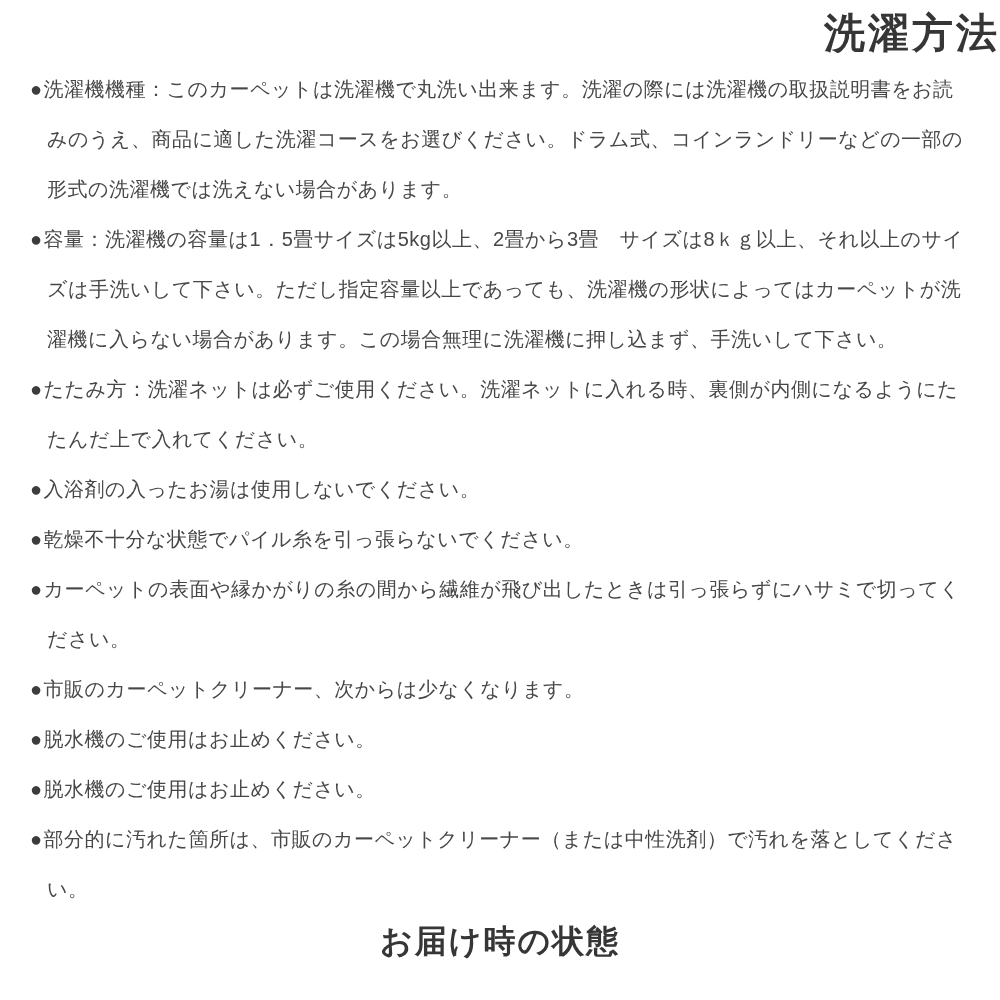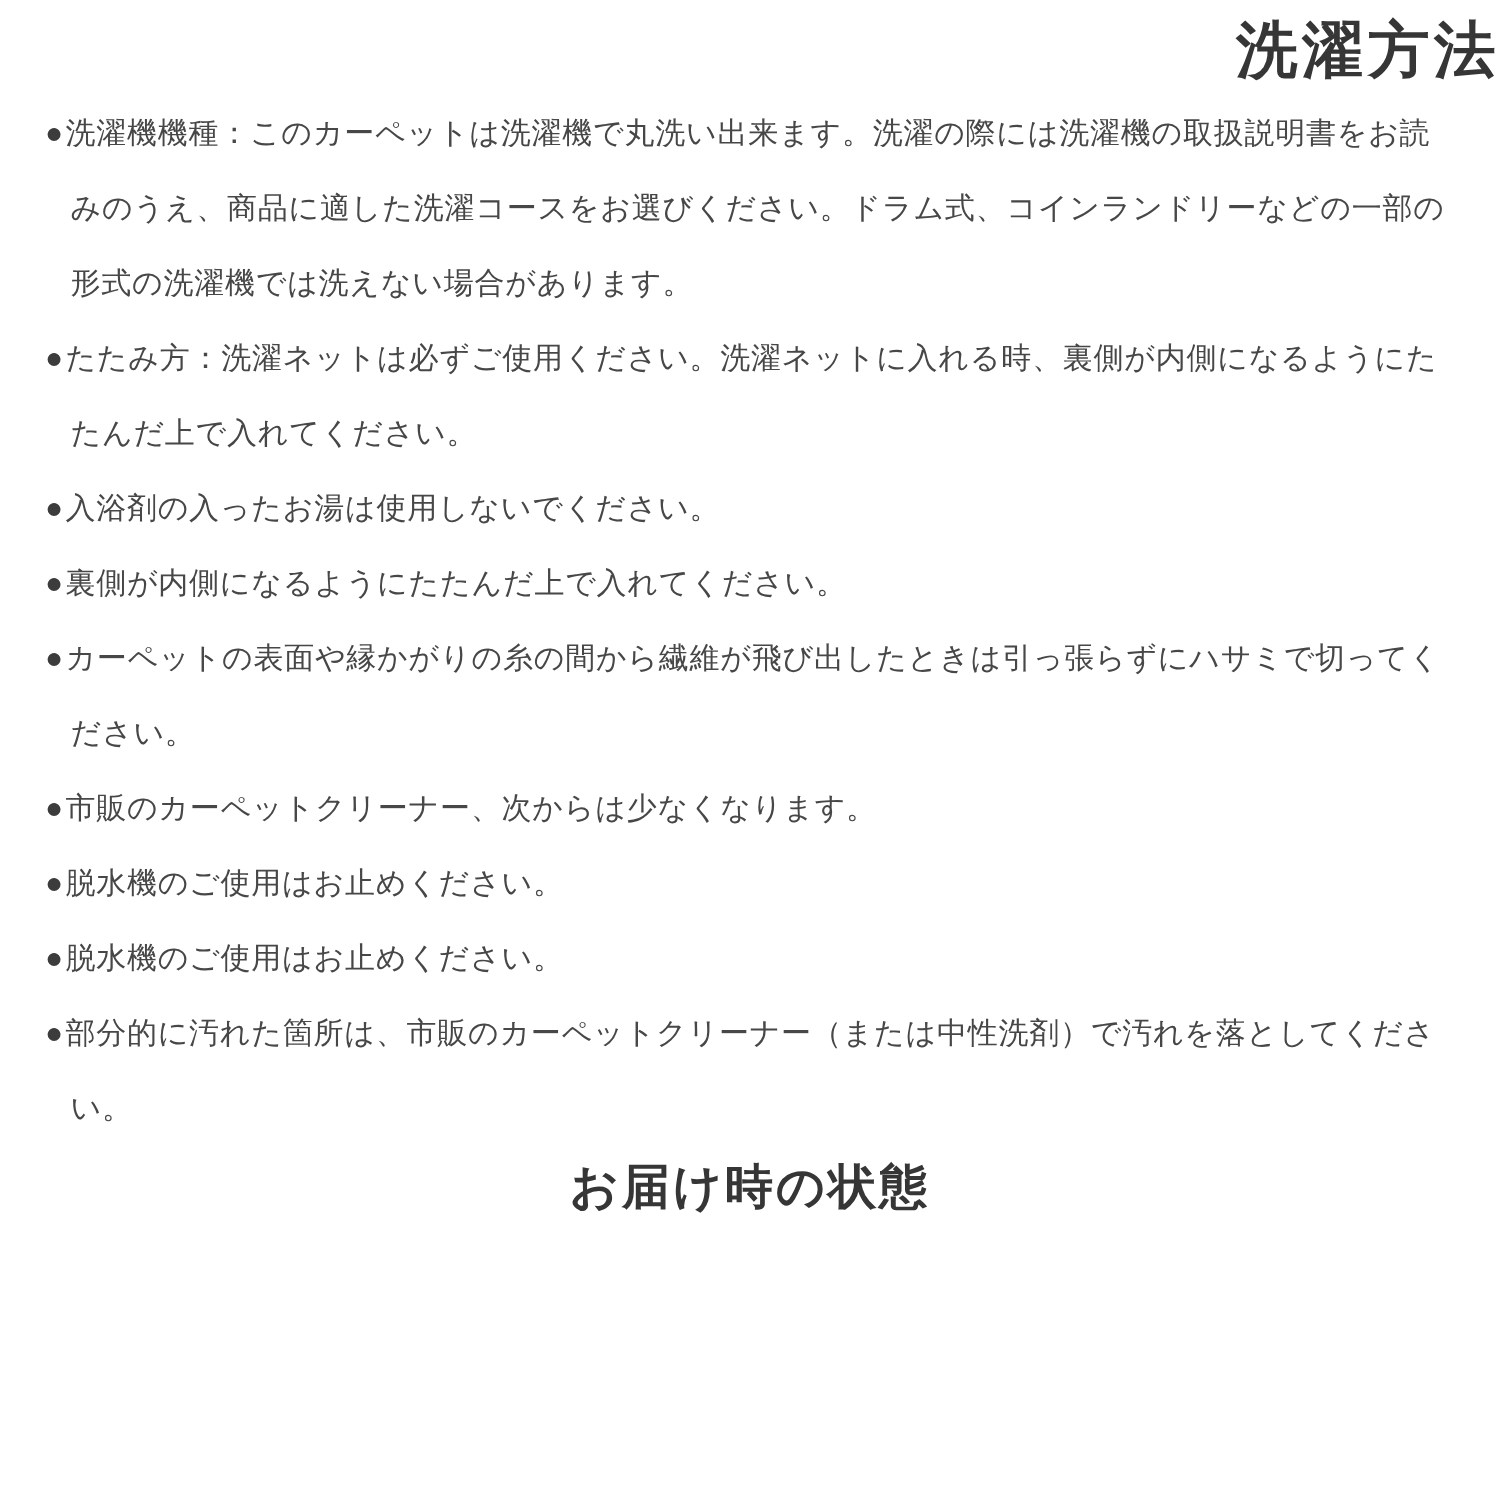--- a/index.html
+++ b/index.html
@@ -57,23 +57,24 @@
   }
 </style>
 </head>
 <body>
 
 <main class="doc">
   <h1 class="doc-title">洗濯方法</h1>
 
   <ul class="care-list" id="care-list">
       <li><span class="bullet">●</span><span>洗濯機機種：このカーペットは洗濯機で丸洗い出来ます。洗濯の際には洗濯機の取扱説明書をお読みのうえ、商品に適した洗濯コースをお選びください。ドラム式、コインランドリーなどの一部の形式の洗濯機では洗えない場合があります。</span></li>
+      <li><span class="bullet">●</span><span>容量：洗濯機の容量は1．5畳サイズは5kg以上、2畳から3畳　サイズは8ｋｇ以上、それ以上のサイズは手洗いして下さい。ただし指定容量以上であっても、洗濯機の形状によってはカーペットが洗濯機に入らない場合があります。この場合無理に洗濯機に押し込まず、手洗いして下さい。</span></li>
       <li><span class="bullet">●</span><span>たたみ方：洗濯ネットは必ずご使用ください。洗濯ネットに入れる時、裏側が内側になるようにたたんだ上で入れてください。</span></li>
       <li><span class="bullet">●</span><span>入浴剤の入ったお湯は使用しないでください。</span></li>
-      <li><span class="bullet">●</span><span>裏側が内側になるようにたたんだ上で入れてください。</span></li>
+      <li><span class="bullet">●</span><span>乾燥不十分な状態でパイル糸を引っ張らないでください。</span></li>
       <li><span class="bullet">●</span><span>カーペットの表面や縁かがりの糸の間から繊維が飛び出したときは引っ張らずにハサミで切ってください。</span></li>
       <li><span class="bullet">●</span><span>市販のカーペットクリーナー、次からは少なくなります。</span></li>
       <li><span class="bullet">●</span><span>脱水機のご使用はお止めください。</span></li>
       <li><span class="bullet">●</span><span>脱水機のご使用はお止めください。</span></li>
       <li><span class="bullet">●</span><span>部分的に汚れた箇所は、市販のカーペットクリーナー（または中性洗剤）で汚れを落としてください。</span></li>
     </ul>
 
   <h2 class="section-title">お届け時の状態</h2>
 
 </main>

